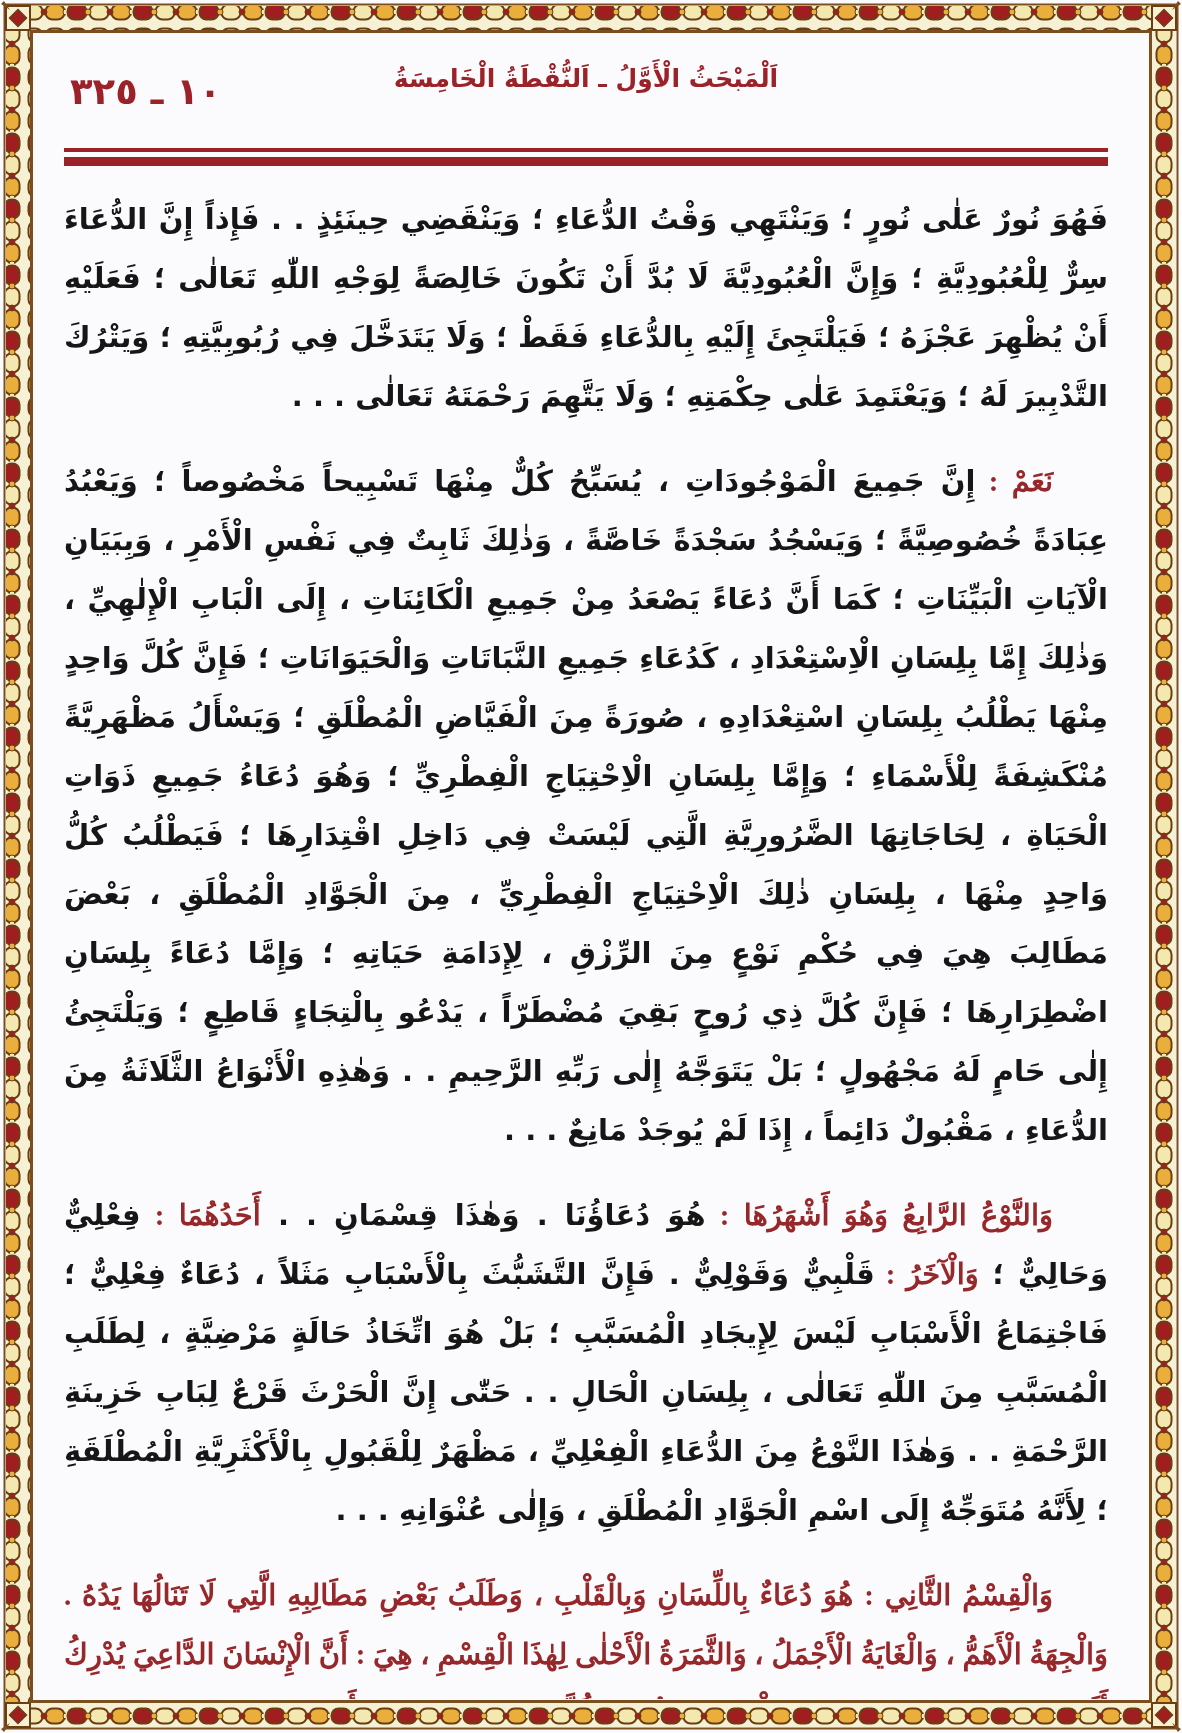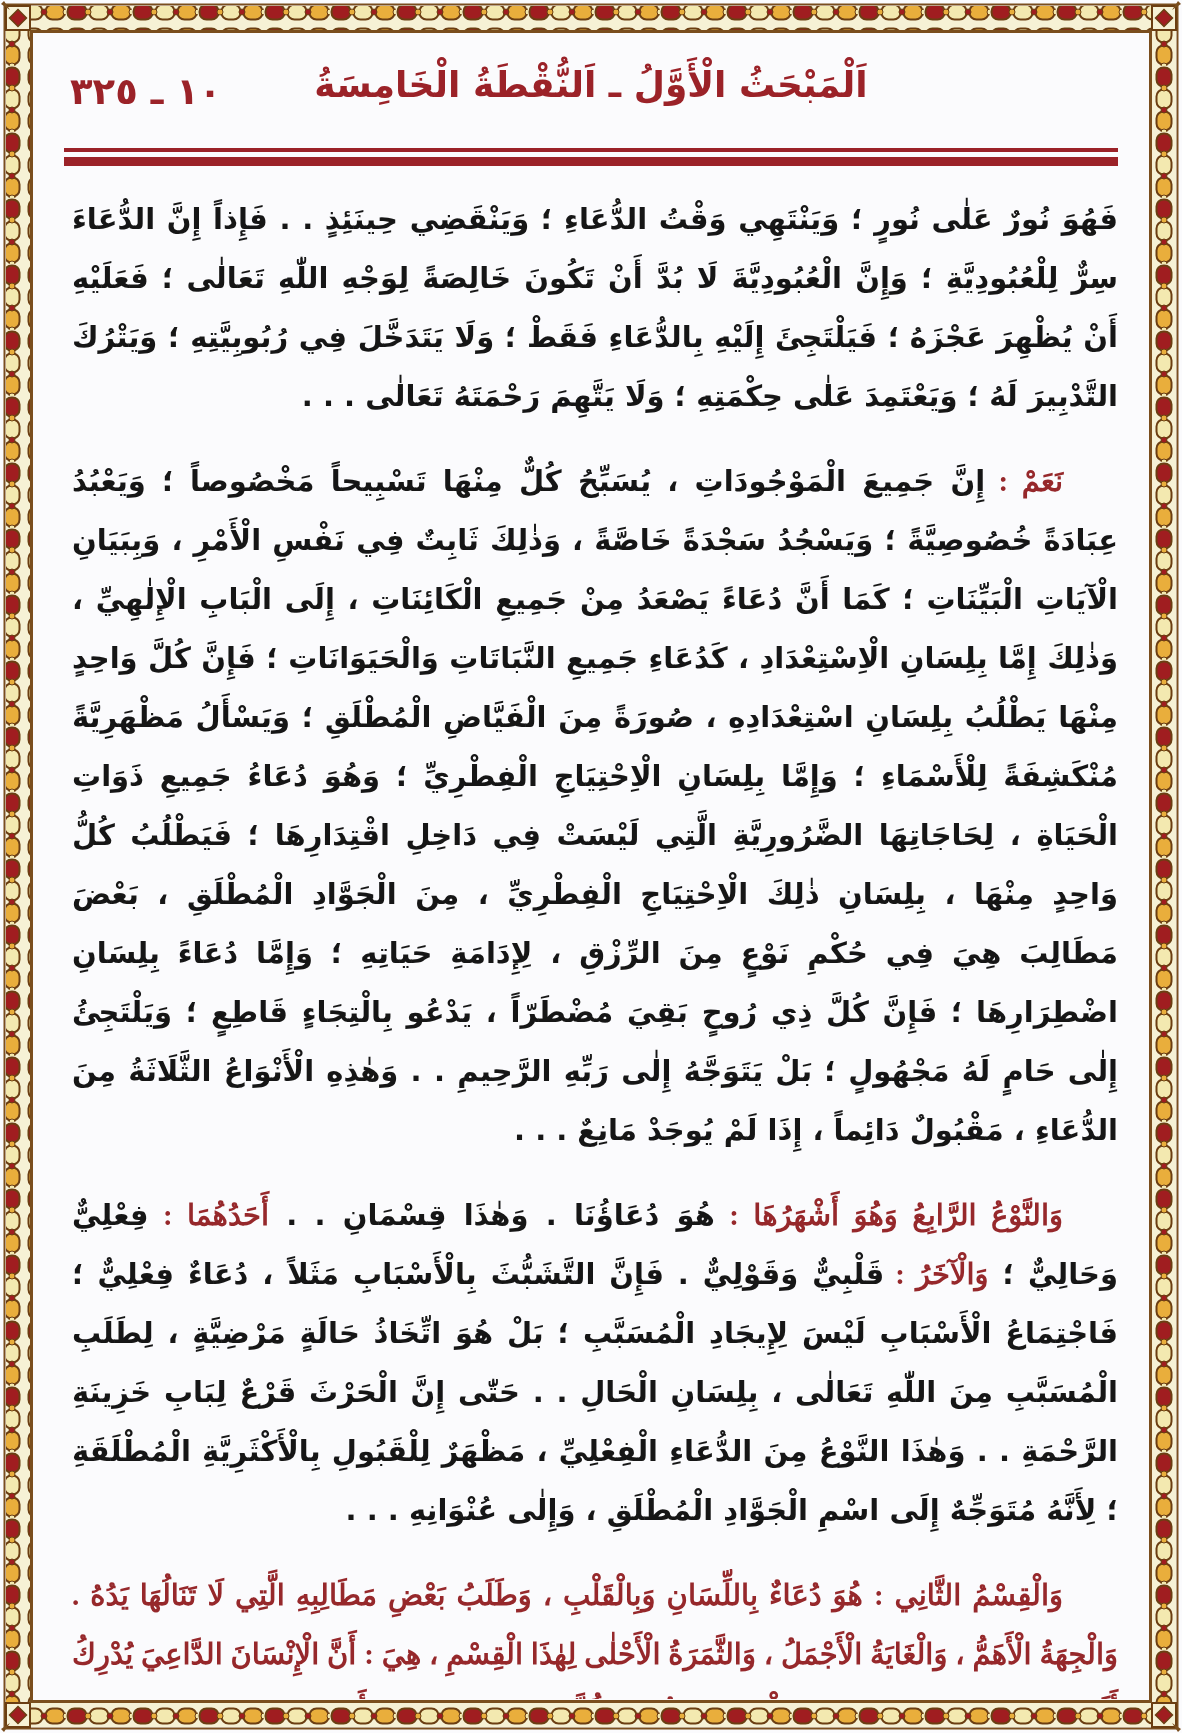--- a/index.html
+++ b/index.html
@@ -10,51 +10,51 @@
     overflow: hidden;
     font-family: "DejaVu Sans", sans-serif;
   }
   
   .frame-svg { position: absolute; inset: 0; display: block; }
 
   
   .content {
     position: absolute;
     left: 34px; right: 34px; top: 34px; bottom: 34px;
-    padding: 22px 30px 0 30px;
+    padding: 22px 40px 0 30px;
     box-sizing: border-box;
     overflow: hidden;
   }
   .header { position: relative; height: 78px; }
   .page-number {
     position: absolute; left: 6px; top: 14px;
     font-size: 37px; font-weight: bold;
     color: var(--accent-red, #9b2228);
     letter-spacing: 2px;
   }
   .page-title {
     position: absolute; left: 0; right: 0; top: 8px;
     text-align: center;
-    font-size: 36px; font-weight: bold;
+    font-size: 25px; font-weight: bold;
     color: var(--accent-red, #9b2228);
     direction: rtl;
   }
   .rule-thin  { height: 4px;  background: var(--accent-red, #9b2228); margin-top: 14px; }
   .rule-thick { height: 9px;  background: var(--accent-red, #9b2228); margin-top: 5px; }
 
   .doc-body {
     direction: rtl;
     margin-top: 24px;
     font-size: 29px;
     font-weight: bold;
     line-height: 59px;
     color: var(--ink, #161616);
     text-align: justify;
   }
-  .doc-body p { margin: 0 0 26px 8px; }
+  .doc-body p { margin: 0 0 26px 0; }
   .doc-body p.indented { text-indent: 55px; }
   .seg-red { color: var(--body-red, #96282b); font-family: Liberation Serif, serif; }
   .seg-black { color: var(--ink, #161616); }
 </style>
 </head>
 <body style="background: rgb(251, 251, 253);">
 
 <svg class="frame-svg" width="1182" height="1733" viewBox="0 0 1182 1733" xmlns="http://www.w3.org/2000/svg">
   <defs>
     <pattern id="chainH" width="66" height="24" patternUnits="userSpaceOnUse">

